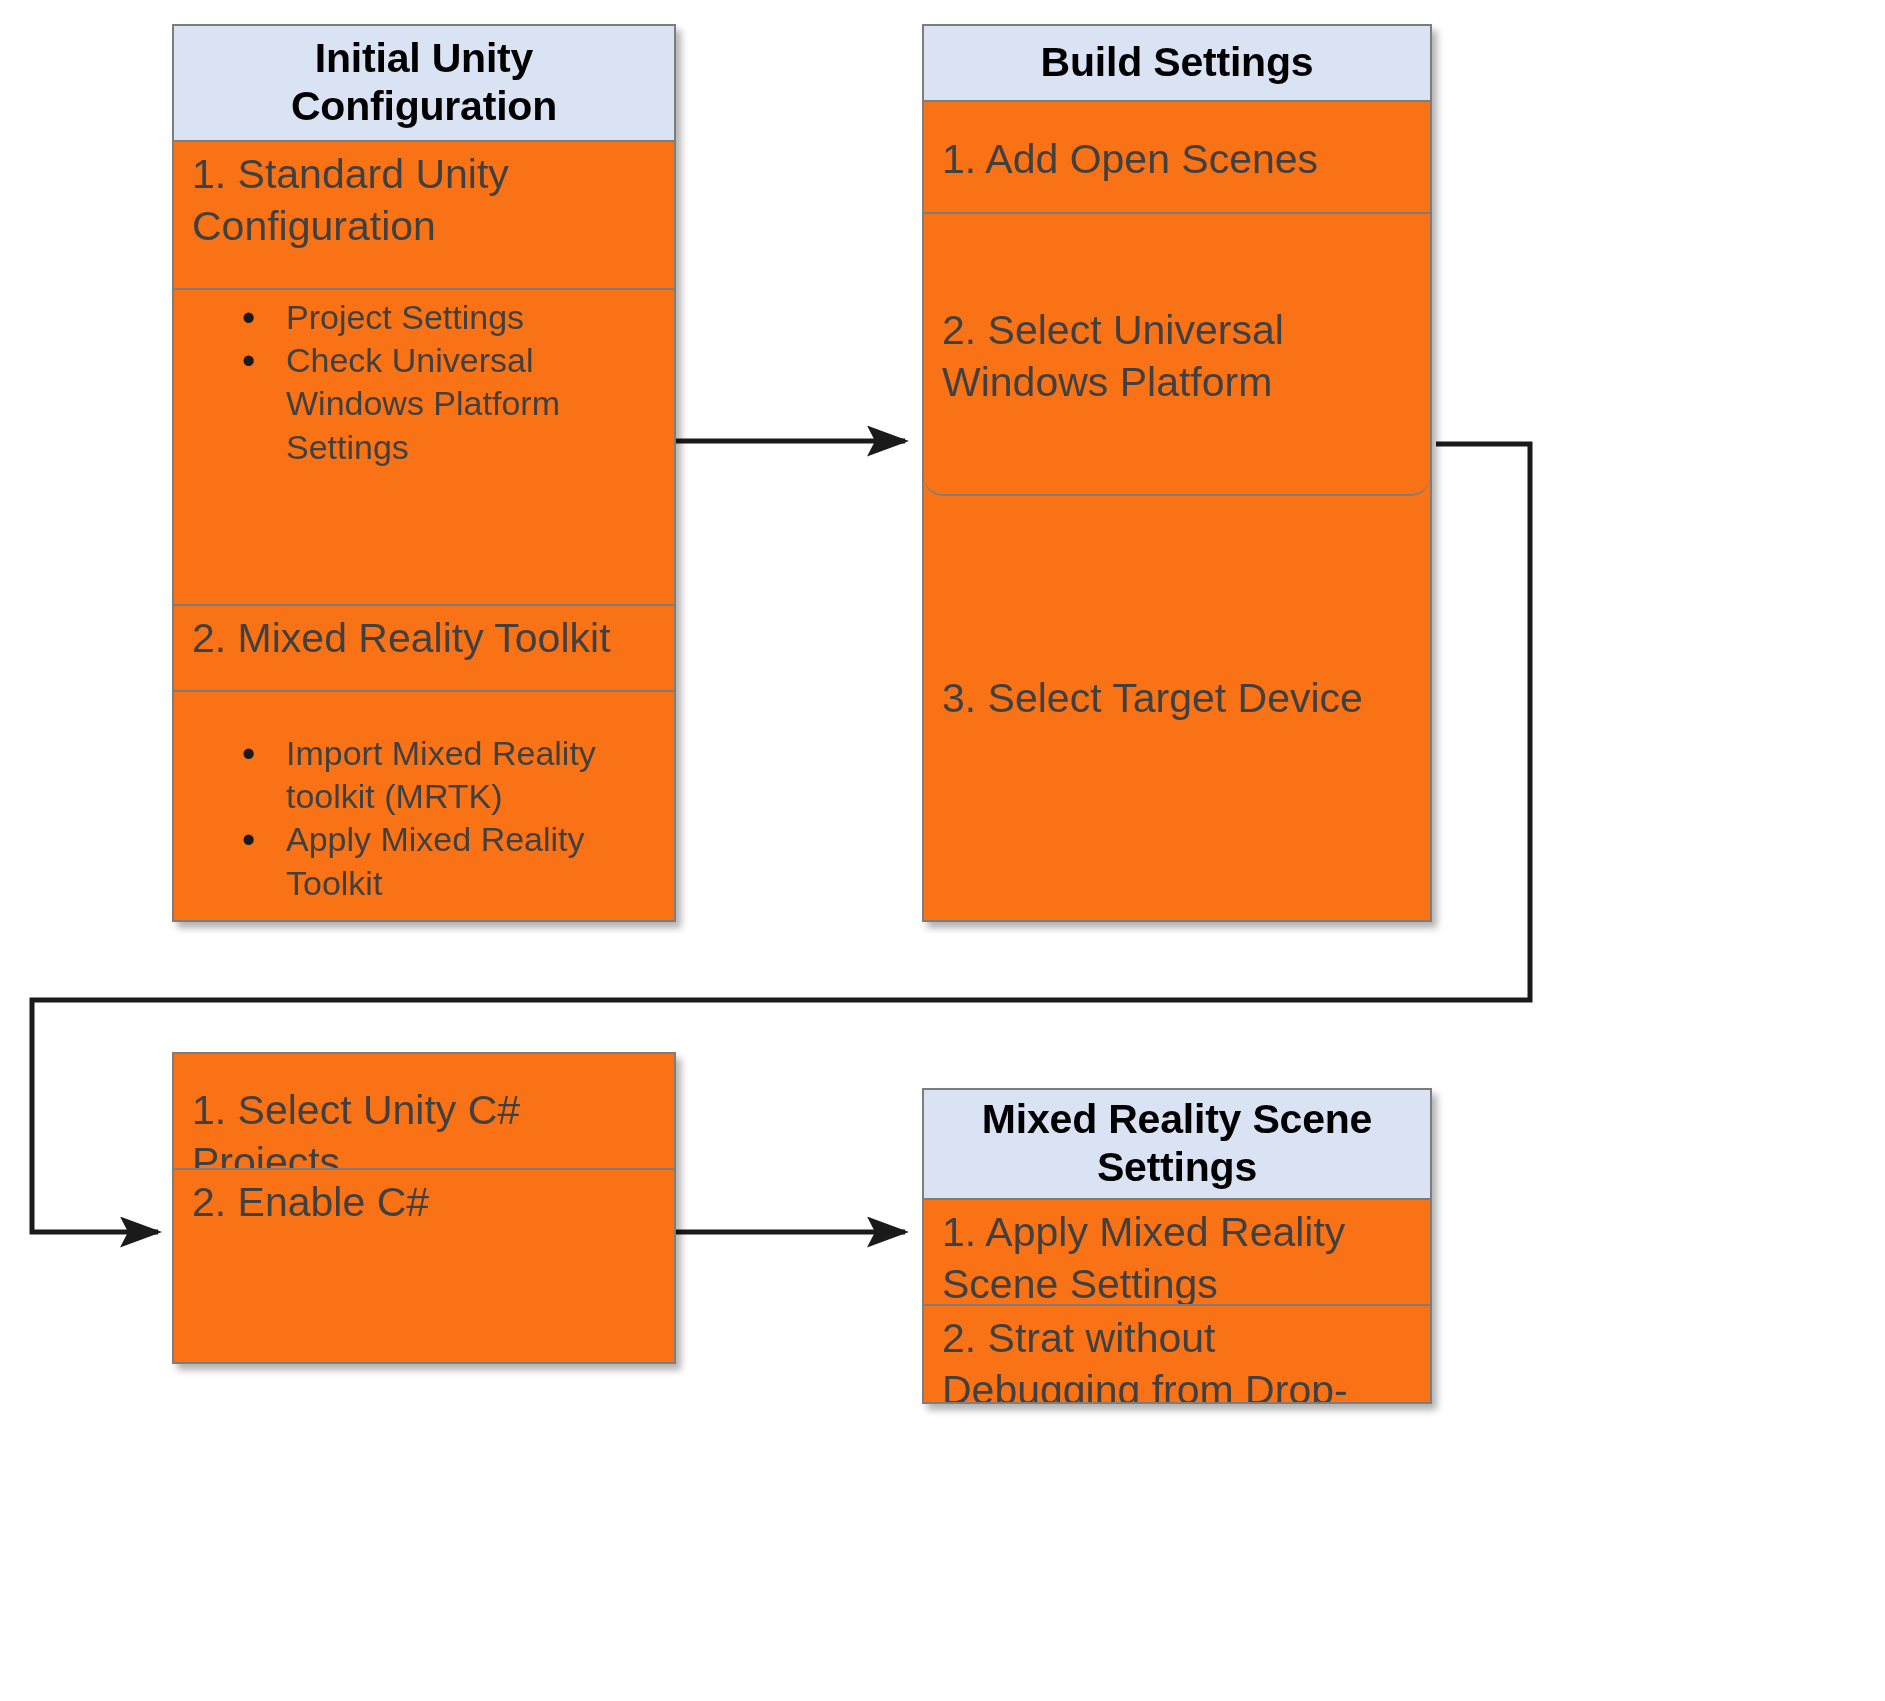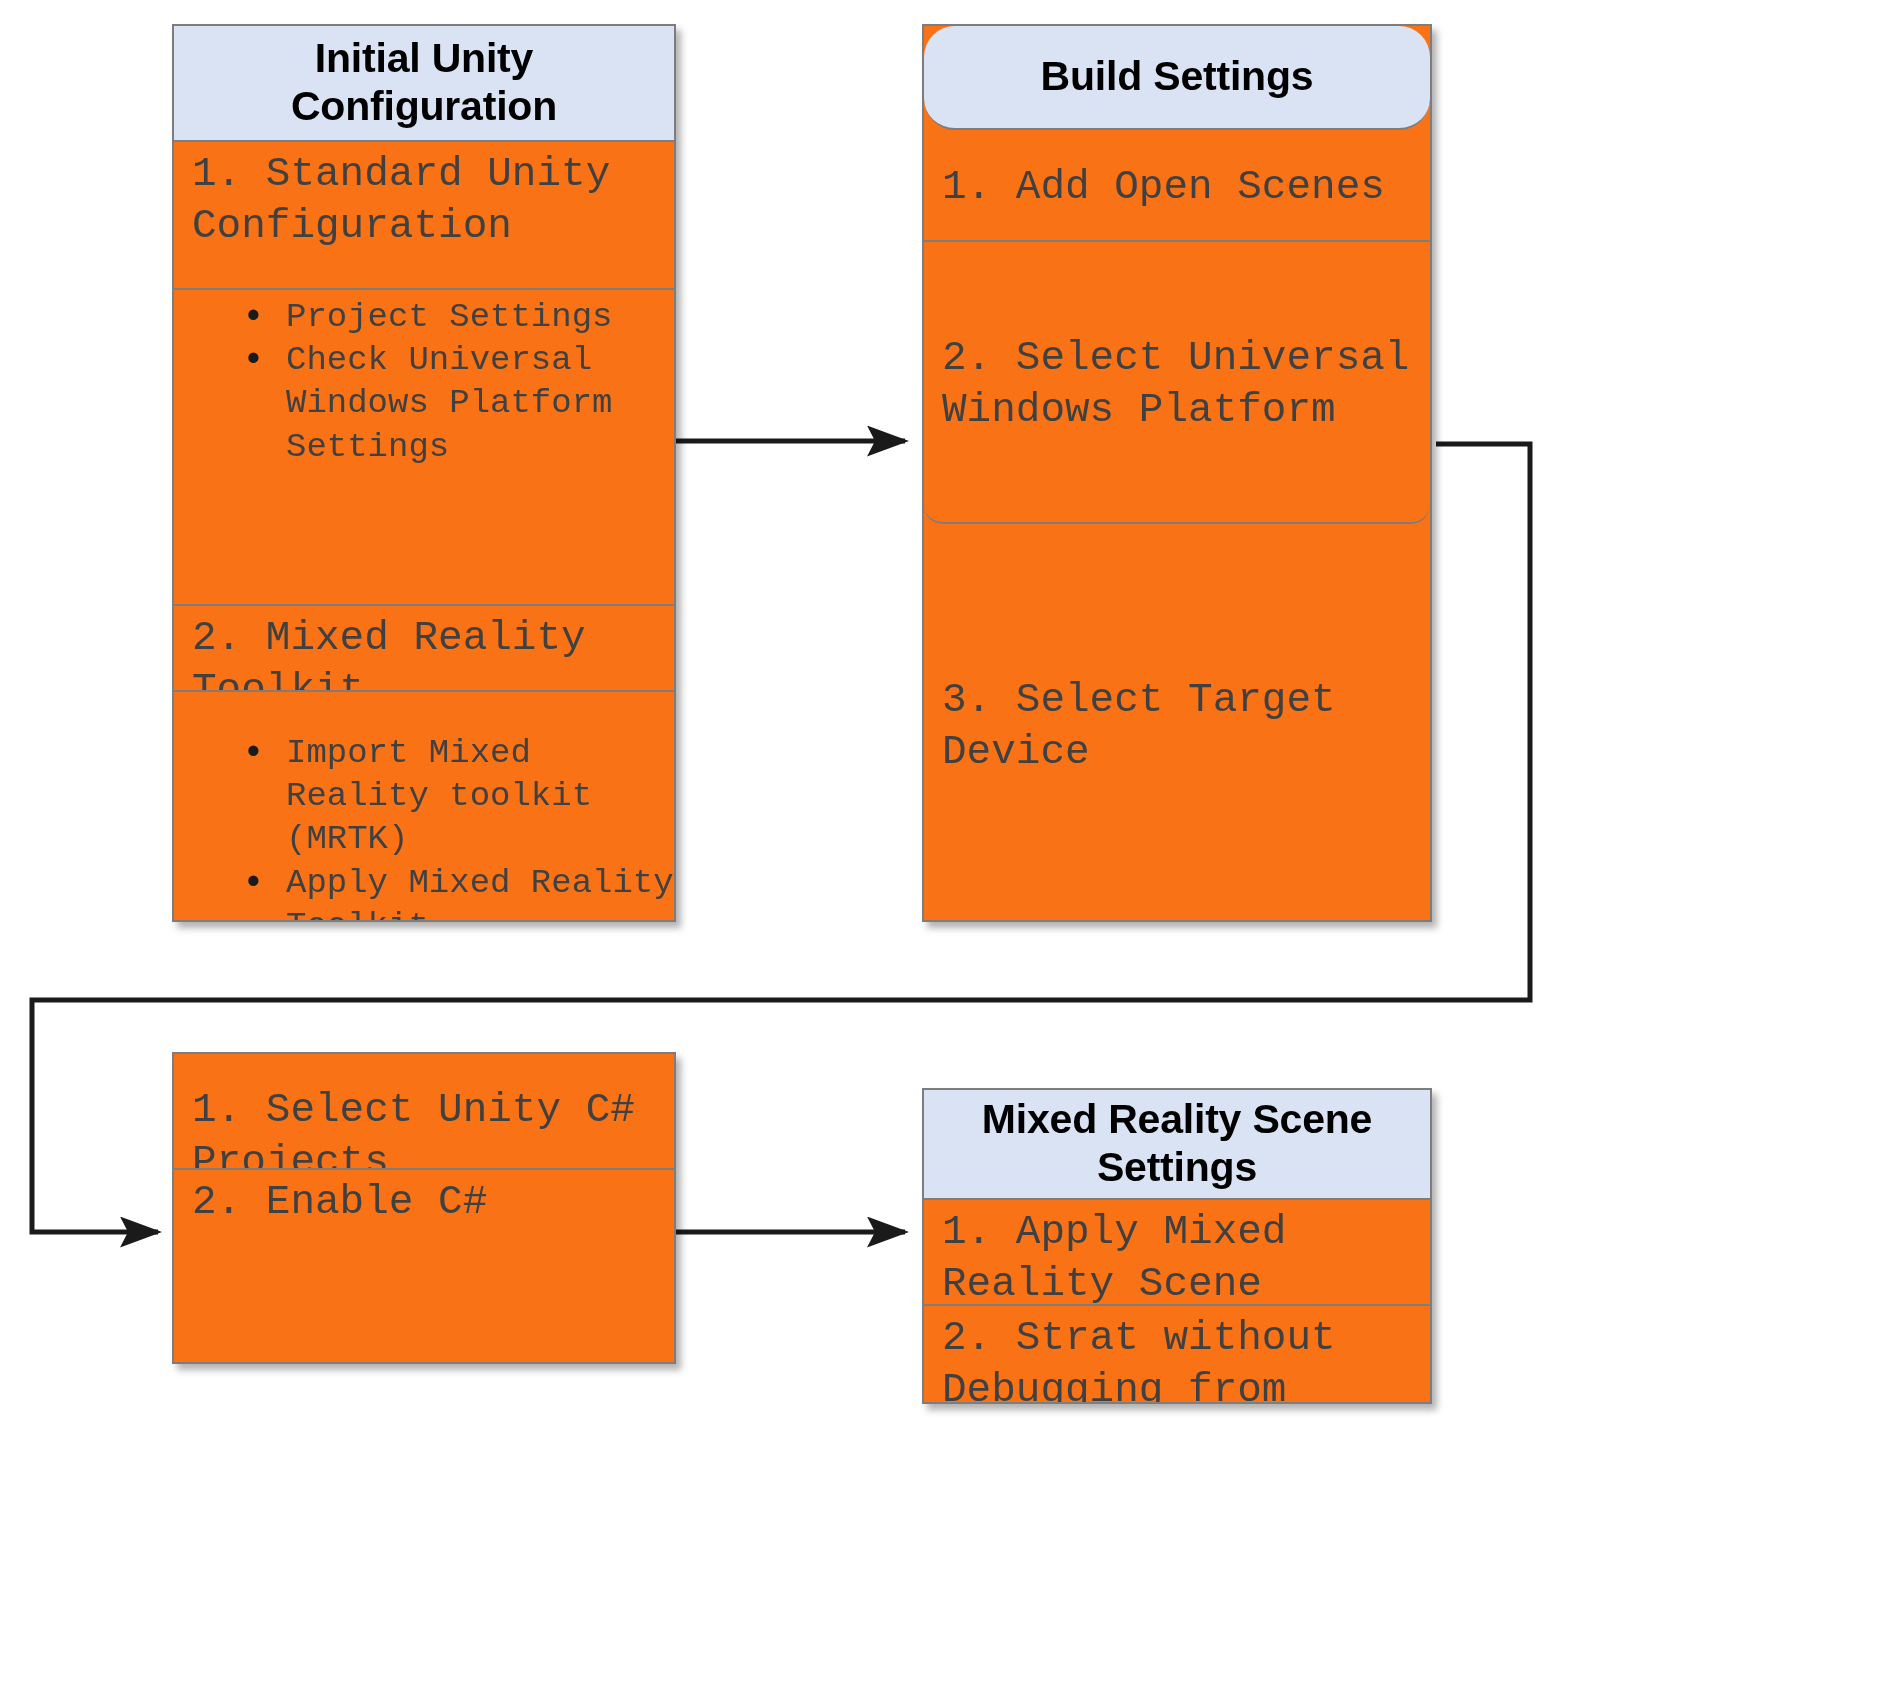--- a/index.html
+++ b/index.html
@@ -53,21 +53,20 @@
   }
   .node-header.two-line { padding: 10px 14px; }
   .row {
     box-sizing: border-box;
     color: #404040;
     font-size: 41px;
     line-height: 1.28;
     padding: 6px 16px 2px 18px;
     border-bottom: 2px solid #7d7d7d;
     overflow: hidden;
-    font-family: Liberation Mono, monospace;
   }
   .row.last { border-bottom: none; }
   .row-mid { display: flex; align-items: center; }
   ul.bullets {
     margin: 0;
     padding: 0 0 0 112px;
     list-style: none;
   }
   ul.bullets li {
     position: relative;
@@ -133,21 +132,21 @@
 
     <div class="row last" style="height:228px; padding-left:0; padding-right:0;">
       <ul class="bullets" style="padding-top:34px;">
         <li>Import Mixed Reality toolkit (MRTK)</li>
         <li>Apply Mixed Reality Toolkit</li>
       </ul>
     </div>
   </div>
 
   <div class="node" style="left:922px; top:24px; width:510px; height:898px;">
-    <div class="node-header" style="height:104px;border-radius:31px;">Build Settings</div>
+    <div class="node-header" style="height:76px;">Build Settings</div>
 
     <div class="row row-mid" style="height:112px;">
       <span>1. Add Open Scenes</span>
     </div>
 
     <div class="row row-mid" style="height:282px;border-radius:19px;">
       <span>2. Select Universal Windows Platform</span>
     </div>
 
     <div class="row last row-mid" style="height:400px;">

